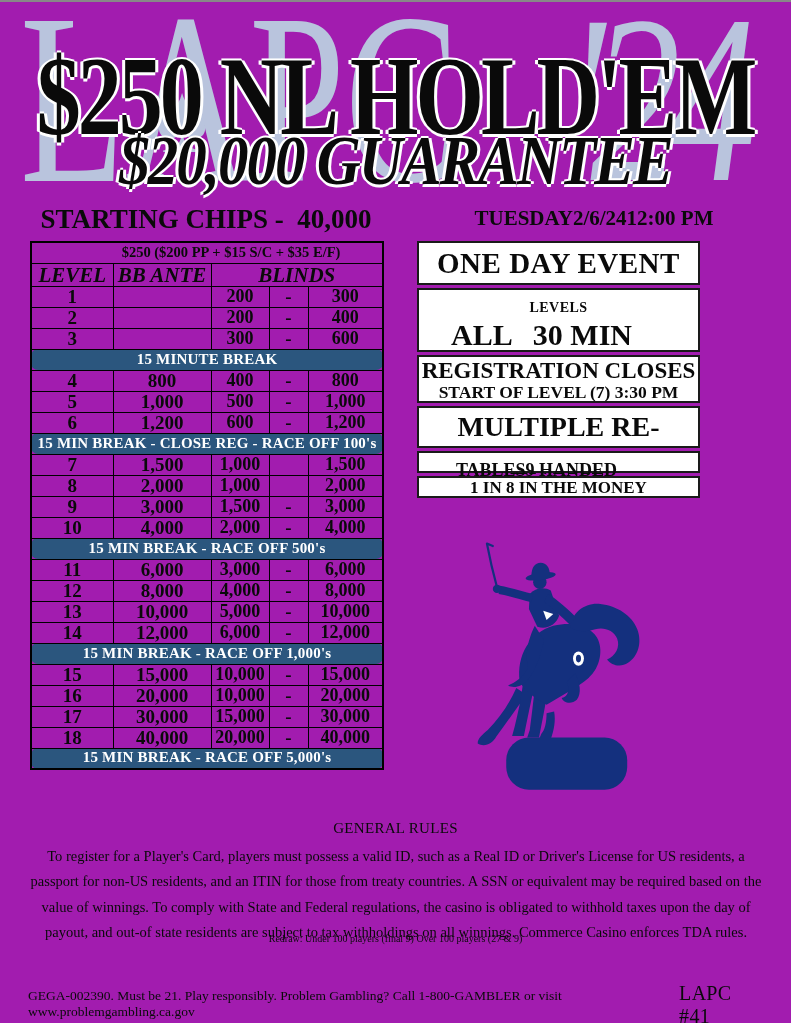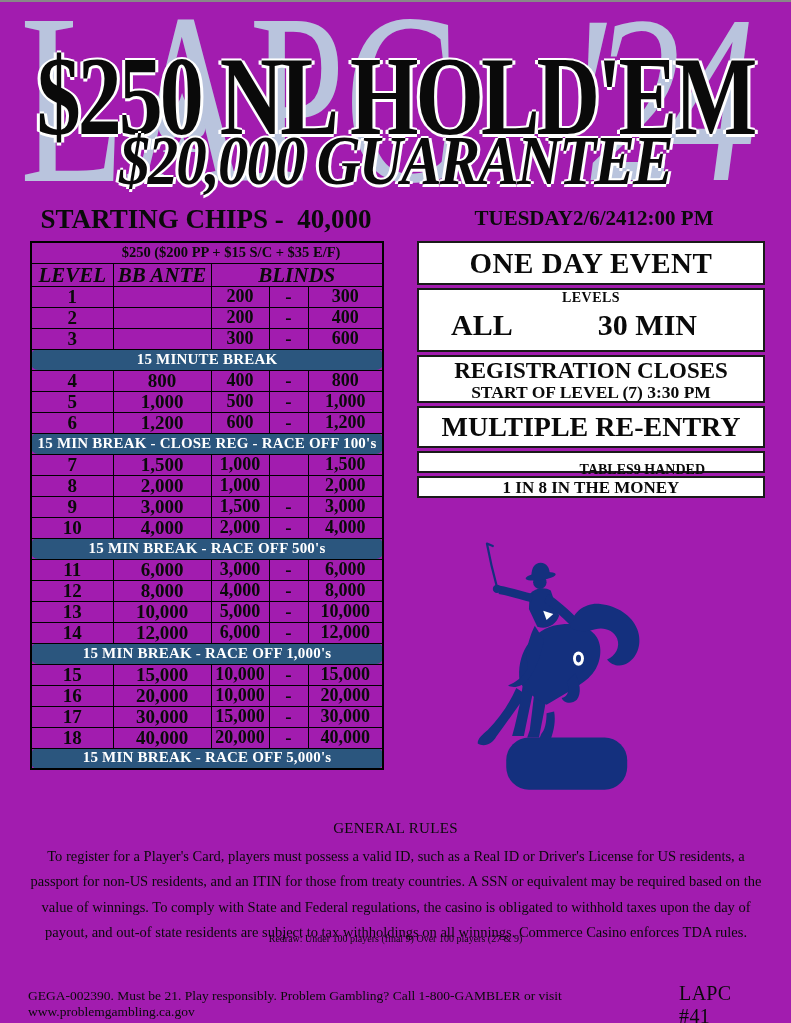--- a/index.html
+++ b/index.html
@@ -28,32 +28,32 @@
                      font-weight:700; overflow:hidden; }
   .buyin-row td { font-size:14.5px;padding-left:48px; }
   .header-row td { font-size:21px; font-style:italic; }
   .level-row td { font-size:19px; }
   .level-row td:nth-child(3), .level-row td:nth-child(5) { font-size:18px; }
   .break-row td { background:var(--band); color:#fff; font-size:15px; letter-spacing:0.2px;border-radius:7px; }
 
   
   .date-line { position:absolute; left:417px; top:204px; width:348px; display:flex; justify-content:center;
                padding:0 10px 0 16px; font-size:21px; font-weight:700; }
-  .event-stack { position:absolute; left:417px; top:239px; width:348px; display:flex; flex-direction:column; gap:3px; }
+  .event-stack { position:absolute; left:417px; top:239px; width:283px; display:flex; flex-direction:column; gap:3px; }
   .ebox { border:2px solid #1a1a1a; text-align:center; font-weight:700; background:#fff; }
   .box-oneday { height:44px; line-height:40px; font-size:29px; letter-spacing:0.5px; }
-  .box-levels { height:64px; padding-top:0; }
+  .box-levels { height:64px; padding-top:10px; }
   .levels-label { font-size:14px; line-height:15px; letter-spacing:0.5px; }
   .levels-row { display:flex; justify-content:space-between; padding:0 66px 0 32px; font-size:30px; line-height:40px; }
   .box-reg { height:48px; padding-top:2px; }
   .reg-title { font-size:23px; line-height:24px; }
   .reg-detail { font-size:17.5px; line-height:19px; }
   .box-reentry { height:42px; line-height:38px; font-size:28px; }
-  .box-tables { height:22px; display:flex; justify-content:flex-end; align-items:center;
-                padding:16px 58px 0 14px; font-size:14px; }
+  .box-tables { height:22px; display:flex; justify-content:center; align-items:center;
+                padding:16px 58px 0 14px; font-size:18px; }
   .box-money { height:22px; line-height:19px; font-size:17px; }
 
   
   .bronco { position:absolute; left:476px; top:525px; width:168px; height:275px; }
   .bronco .nv { fill:var(--navy); }
   .bronco .wh { fill:#ffffff; }
   .bronco .whip { stroke:var(--navy); stroke-width:2.6; fill:none; stroke-linecap:round; }
 
   
   .rules-title { position:absolute; top:818px; left:0; right:0; text-align:center; font-size:15px; letter-spacing:0.3px; }

